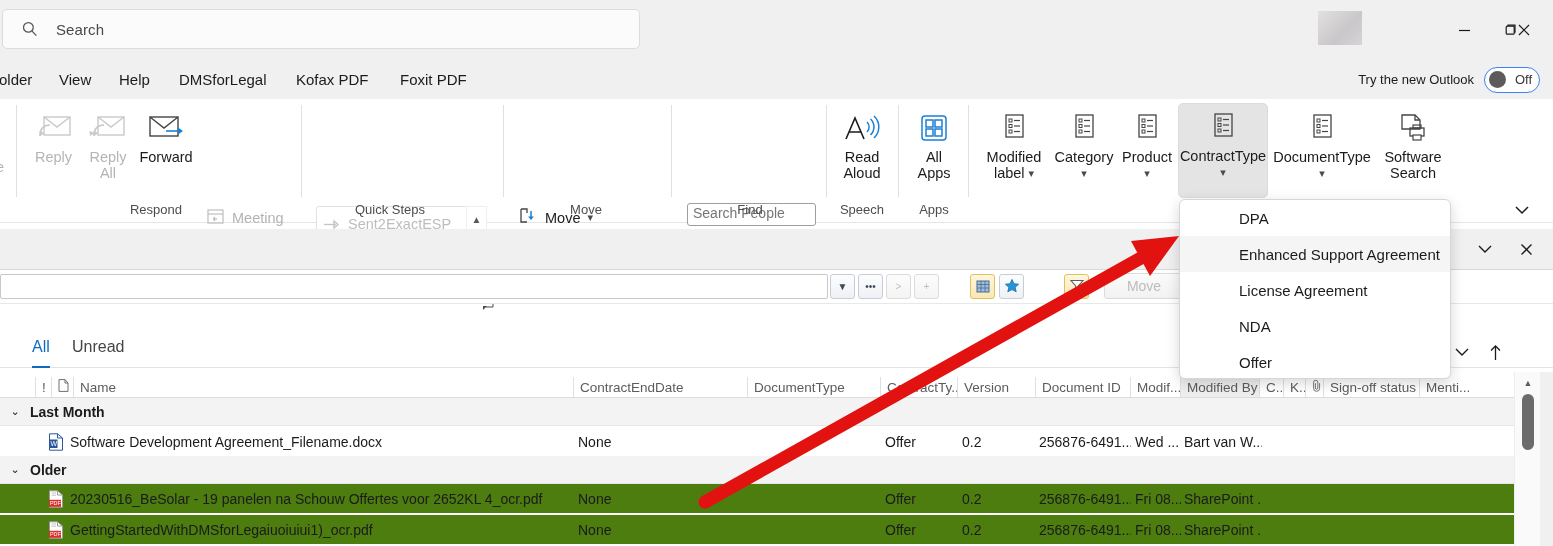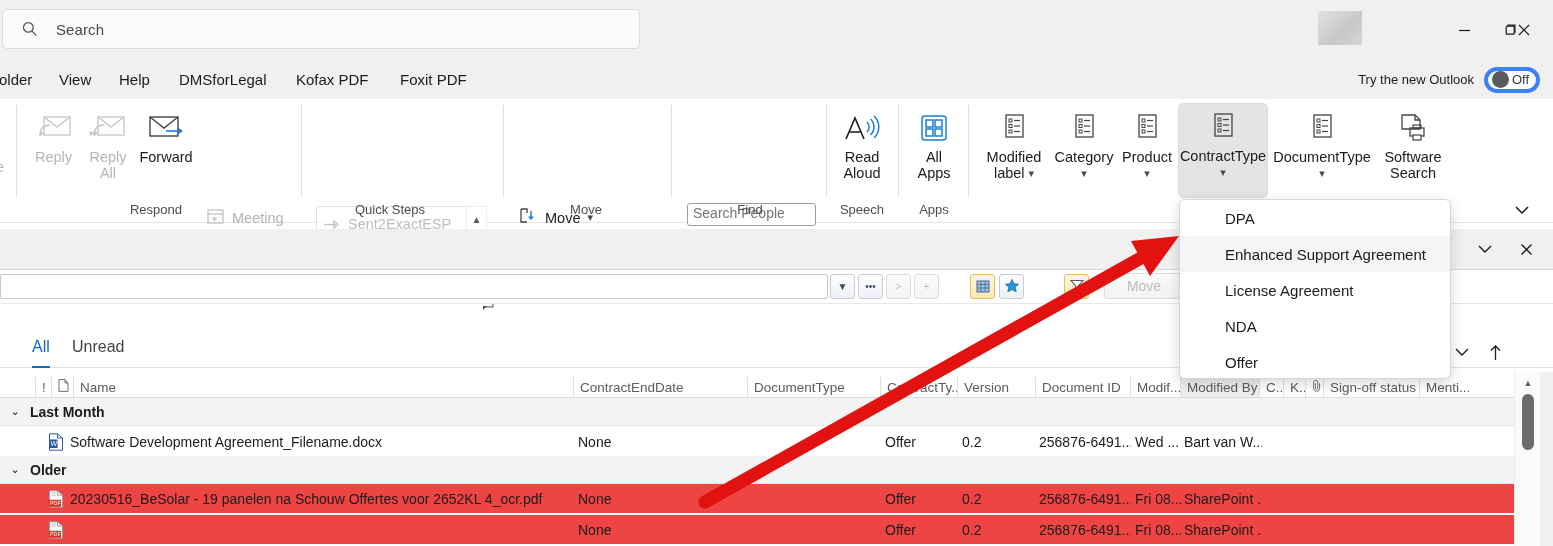--- a/index.html
+++ b/index.html
@@ -46,21 +46,21 @@
   .tab {
     position: absolute; top: 0; height: 39px; display: flex; align-items: center;
     font-size: 15px; color: #1b1b1b; padding: 0 9px; white-space: nowrap;
   }
   .newoutlook {
     position: absolute; right: 13px; top: 0; height: 39px;
     display: flex; align-items: center; gap: 10px;
   }
   .newoutlook .lbl { font-size: 13px; color: #1b1b1b; }
   .toggle {
-    width: 56px; height: 26px; border-radius: 13px; border: 4px solid #3b82f6;
+    width: 56px; height: 26px; border-radius: 13px; border: 1px solid #3b82f6;
     background: #ffffff; position: relative; display: flex; align-items: center;
   }
   .toggle .knob {
     width: 17px; height: 17px; border-radius: 50%; background: #5b5b5b;
     position: absolute; left: 4px;
   }
   .toggle .state {
     position: absolute; right: 7px; font-size: 13px; color: #383838;
   }
 
@@ -126,21 +126,21 @@
     background: #e4e4e4; border: 1px solid #dcdcdc; border-radius: 5px;
   }
 
   
   .menu {
     position: absolute; left: 1179px; top: 199px; width: 272px; height: 180px;
     background: #ffffff; border: 1px solid #d6d6d6; border-radius: 6px;
     box-shadow: 0 4px 14px rgba(0,0,0,.16); z-index: 40; overflow: hidden;
   }
   .menu-item {
-    height: 36px; display: flex; align-items: center; padding-left: 45px;
+    height: 36px; display: flex; align-items: center; padding-left: 59px;
     font-size: 15px; color: #1b1b1b;
   }
   .menu-item.hovered { background: #f5f5f5; }
 
   
   .win2bar {
     position: absolute; left: 0; top: 229px; width: 1553px; height: 41px;
     background: #f0f0f0; border-bottom: 1px solid #d8d8d8;
   }
   .win2bar .panel-edge {
@@ -215,21 +215,21 @@
   .group-row {
     position: absolute; left: 0; width: 1514px; height: 28px;
     background: #f3f3f3; display: flex; align-items: center;
     font-size: 14px; font-weight: bold; color: #1b1b1b; border-bottom: 1px solid #e6e6e6;
   }
   .group-row .gchev { width: 30px; text-align: center; font-size: 11px; font-weight: normal; }
   .item-row {
     position: absolute; left: 0; width: 1514px; height: 29px;
     display: flex; align-items: center; font-size: 14px; color: #1b1b1b;
   }
-  .item-row.shaded { background: #ef4444; }
+  .item-row.shaded { background: #4d7c0f; }
   .cell { position: absolute; display: flex; align-items: center; white-space: nowrap; overflow: hidden; }
   .fileicon { width: 16px; height: 18px; flex: none; }
 
   
   .vscroll {
     position: absolute; left: 1514px; top: 372px; width: 26px; height: 174px;
     background: #fafafa; border-left: 1px solid #ededed;
   }
   .vscroll .arrow {
     position: absolute; left: 0; top: 2px; width: 26px; height: 18px;
@@ -749,20 +749,21 @@
     <span class="cell" style="left:48px">
       <svg class="fileicon" viewBox="0 0 16 18">
           <path d="M1.5 .8h8L14.5 5v12.2h-13z" fill="#fff" stroke="#9a9a9a" stroke-width="1"></path>
           <path d="M9.5 .8V5h5" fill="none" stroke="#9a9a9a" stroke-width="1"></path>
           <line x1="3.5" y1="3" x2="8" y2="3" stroke="#b0b0b0" stroke-width=".8"></line>
           <line x1="3.5" y1="5.2" x2="8" y2="5.2" stroke="#b0b0b0" stroke-width=".8"></line>
           <rect x="1" y="9.8" width="12" height="7" fill="#d93025"></rect>
           <text x="1.9" y="15.4" font-family="Liberation Sans" font-size="5.4" fill="#fff">PDF</text>
         </svg>
     </span>
+    <span class="cell" style="left:70px;width:510px">GettingStartedWithDMSforLegaiuoiuiui1)_ocr.pdf</span>
     <span class="cell" style="left:578px;width:170px">None</span>
     <span class="cell" style="left:885px;width:70px">Offer</span>
     <span class="cell" style="left:962px;width:70px">0.2</span>
     <span class="cell" style="left:1039px;width:92px">256876-6491...</span>
     <span class="cell" style="left:1135px;width:46px">Fri 08...</span>
     <span class="cell" style="left:1184px;width:78px">SharePoint ...</span>
   </div>
 </div>
 
 <div class="vscroll">

